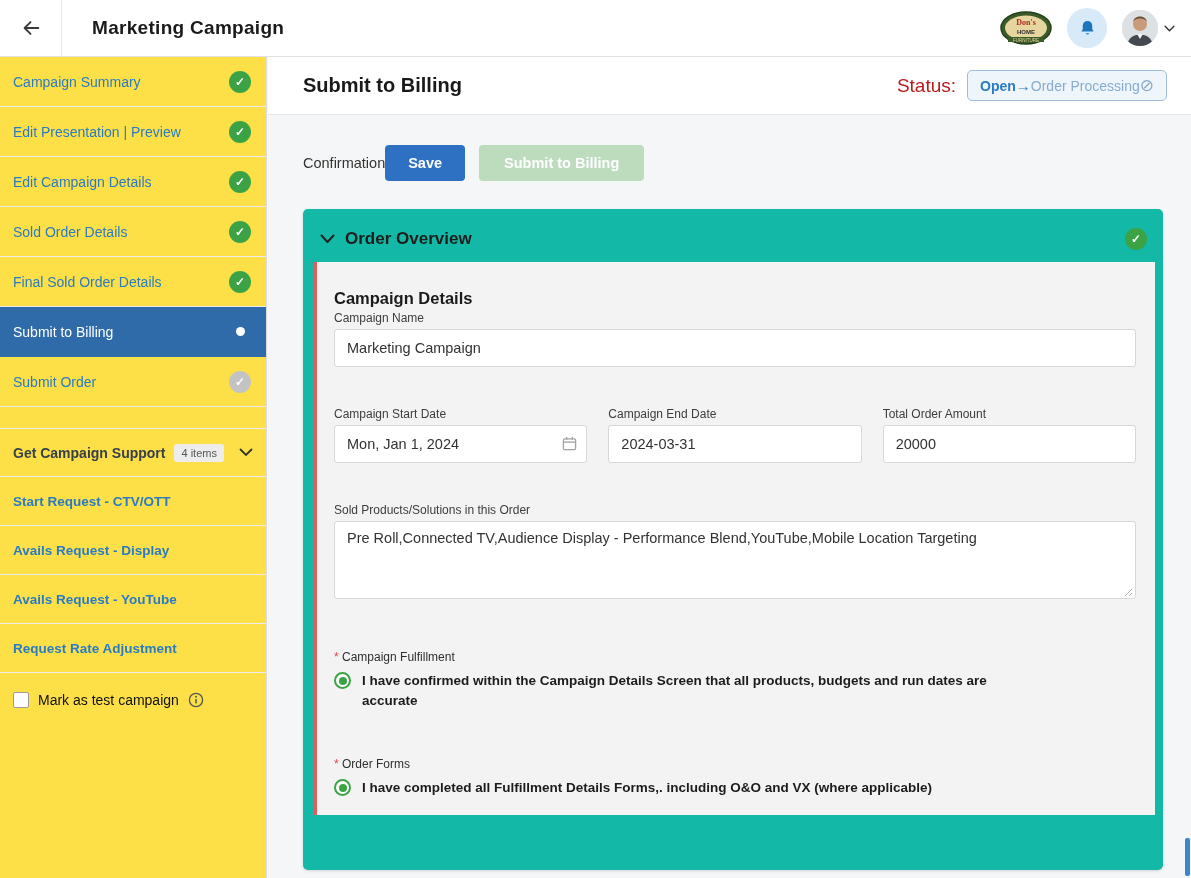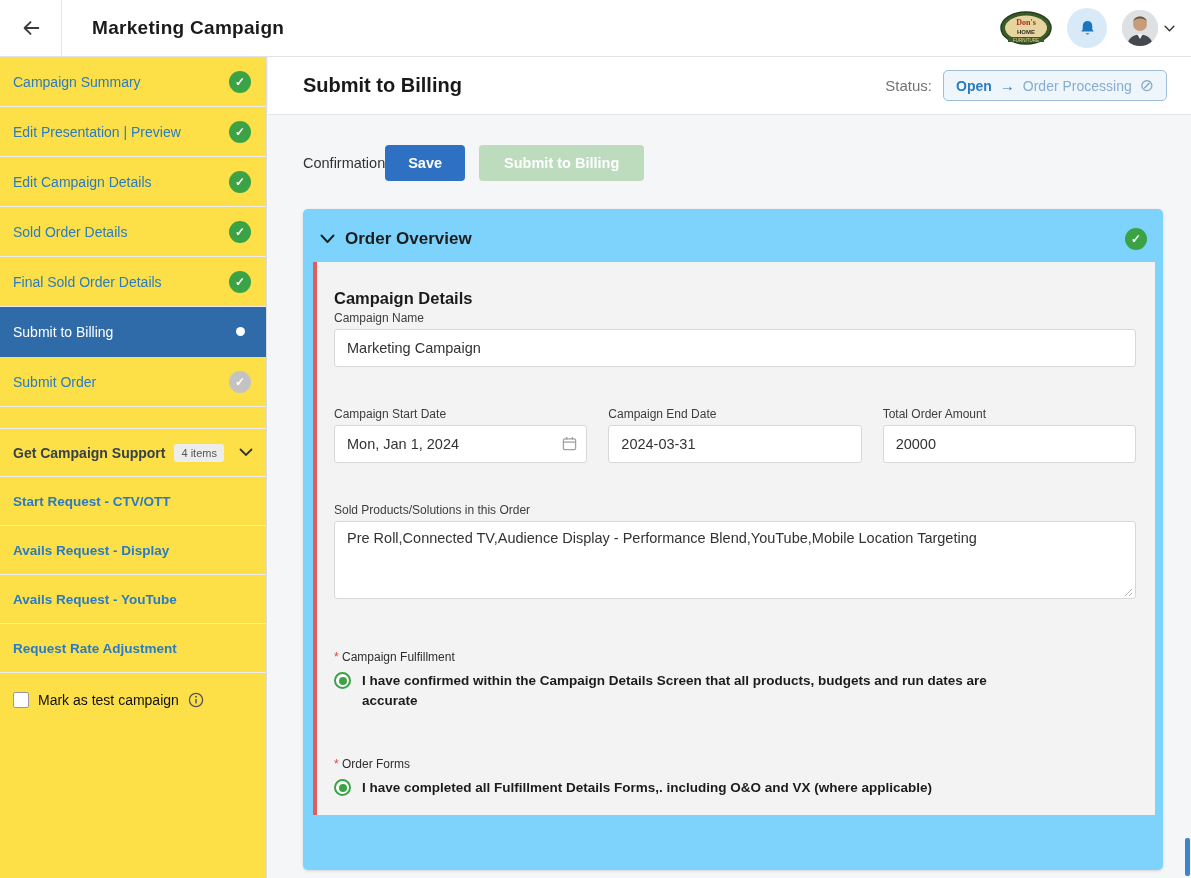--- a/index.html
+++ b/index.html
@@ -71,44 +71,44 @@
   .main {
     position:absolute; top:57px; left:268px; right:0; bottom:0;
     display:flex; flex-direction:column; background:#f5f6f7;
   }
   .page-header {
     height:58px; background:#fff; border-bottom:1px solid #e5e5e5;
     display:flex; align-items:center; padding:0 24px 0 35px; flex:0 0 auto;
   }
   .page-title { font-size:20px; font-weight:bold; color:#191919; }
   .status-area { margin-left:auto; display:flex; align-items:center; gap:11px; }
-  .status-label { font-size:15px; color:#737373; }
+  .status-label { font-size:19px; color:#b91c1c; }
   .status-pill {
-    display:flex; align-items:center; gap:8px;
+    display:flex; align-items:center; gap:0;
     border:1px solid #9dbedb; background:#eef5fb; border-radius:5px;
     padding:6px 12px; font-size:14px; cursor:pointer;
   }
   .status-from { color:#2b7bc2; font-weight:bold; }
   .status-arrow { color:#2b7bc2; font-size:15px; }
   .status-arrow::after { content:"→"; }
   .status-to { color:#86add1; }
   .no-entry { color:#8aa9c6; font-size:17px; line-height:1; }
   .no-entry::after { content:"⊘"; }
 
   .content { flex:1; display:flex; flex-direction:column; padding:0 28px 8px 35px; overflow:hidden; }
   .confirm-row { margin-top:30px; display:flex; align-items:center; justify-content:flex-start; flex:0 0 auto; }
   .confirm-label { font-size:14.5px; color:#333; }
   .btns { display:flex; align-items:center; gap:14px; }
   .btn { border:none; border-radius:4px; font-weight:bold; font-size:14.5px; color:#fff;
          font-family:"Liberation Sans", sans-serif; cursor:pointer; }
   .btn-save { background:#2e70c2; padding:10px 23px; }
   .btn-submit { background:#bcdcbd; padding:10px 25px; cursor:default; }
 
   .card {
-    margin-top:28px; background:#7dd3fc; border-radius:5px;
+    margin-top:28px; background:#14b8a6; border-radius:5px;
     box-shadow:0 1px 3px rgba(0,0,0,.14); flex:1;
     padding:10px 8px 40px 10px; overflow:hidden;
   }
   .card-header { display:flex; align-items:center; padding:9px 6px 12px 7px; }
   .card-title { margin-left:10px; font-size:17px; font-weight:bold; color:#1d1d1d; }
   .card-header .check { margin-left:auto; margin-right:2px; }
 
   .panel {
     background:#f3f3f3; border-left:4px solid #e05d5d;
     padding:27px 19px 40px 17px; height:553px;

